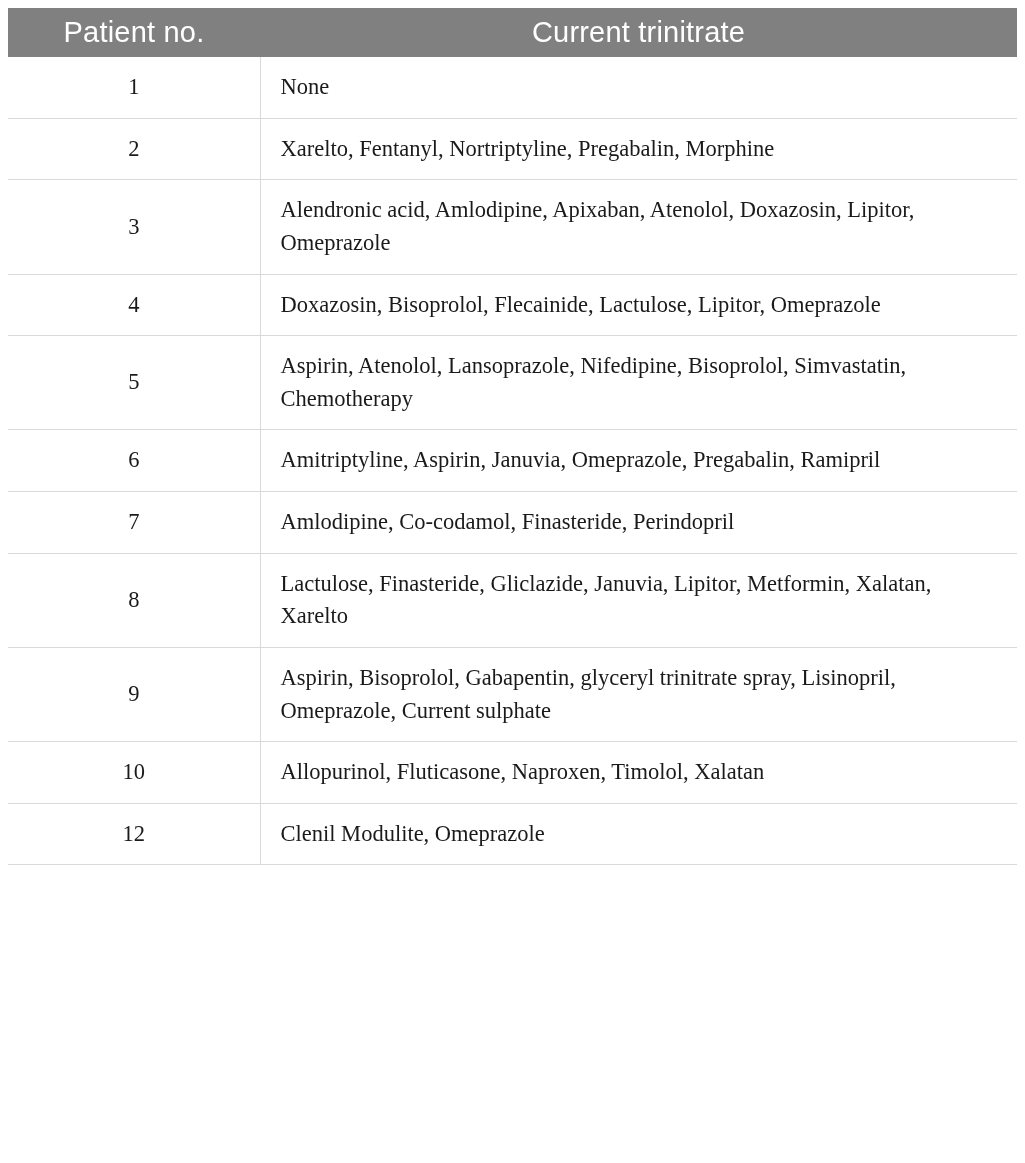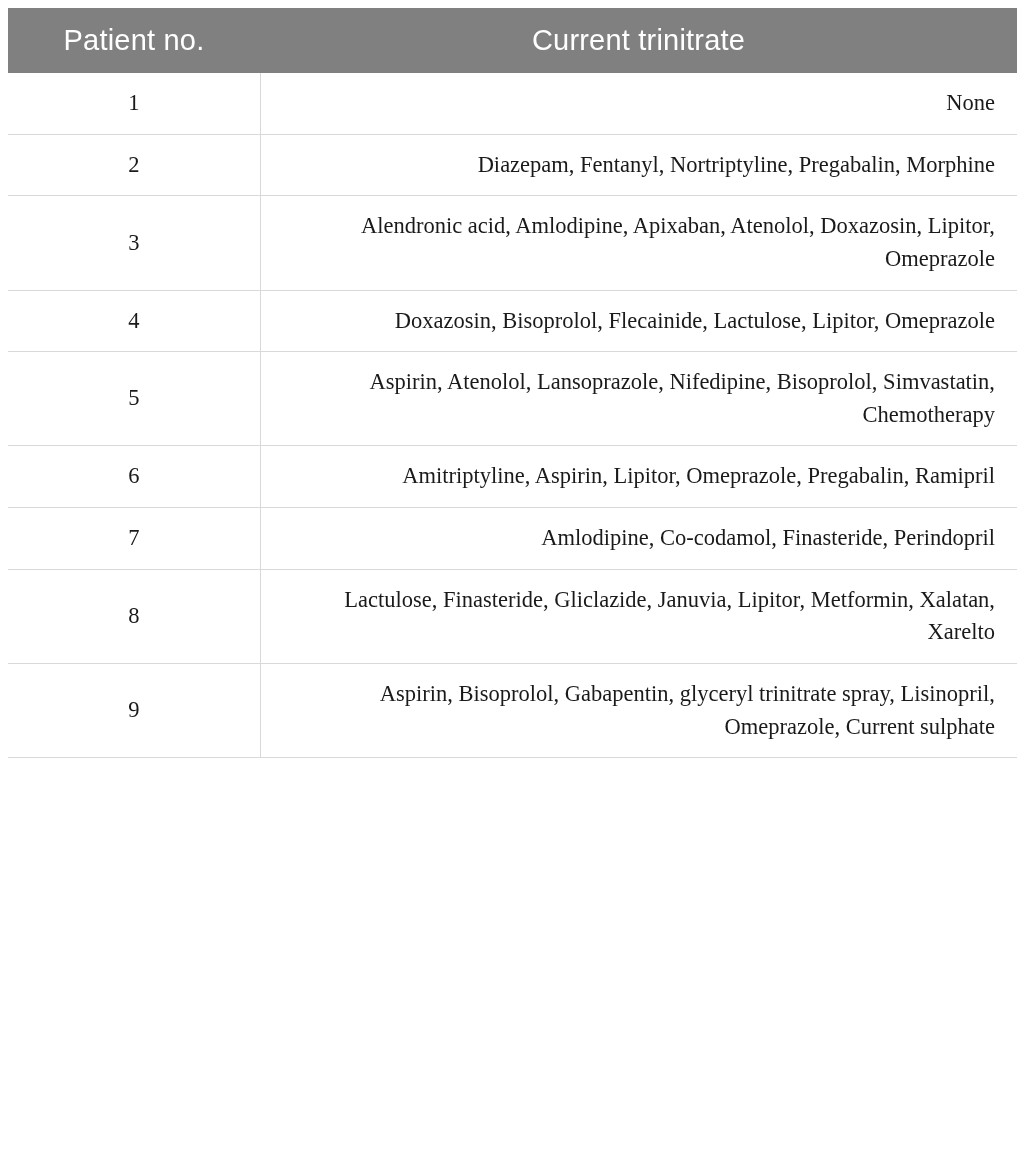--- a/index.html
+++ b/index.html
@@ -23,21 +23,21 @@
     border-collapse: collapse;
     width: 1009px;
     table-layout: fixed;
   }
   table.data-table thead th {
     background: #808080;
     color: #ffffff;
     font-family: "Liberation Sans", sans-serif;
     font-weight: 400;
     font-size: 29px;
-    padding: 16px 10px;
+    padding: 8px 10px;
     text-align: center;
     border: none;
     letter-spacing: 0.2px;
   }
   table.data-table thead th.col-patient {
     width: 232px;
   }
   table.data-table tbody td {
     border-bottom: 1px solid #d9d9d9;
     font-size: 22.5px;
@@ -46,21 +46,21 @@
     vertical-align: middle;
   }
   table.data-table tbody td.cell-patient {
     width: 232px;
     text-align: center;
     padding: 14px 10px;
   }
   table.data-table tbody td.cell-med {
     border-left: 1px solid #d9d9d9;
     padding: 14px 22px 14px 20px;
-    text-align: right;
+    text-align: left;
   }
   table.data-table tbody tr:last-child td {
     border-bottom: 1px solid #d9d9d9;
   }
 </style>
 </head>
 <body>
 
 <div class="table-wrap">
   <table class="data-table">
@@ -70,45 +70,53 @@
         <th class="col-med">Current trinitrate</th>
       </tr>
     </thead>
     <tbody>
       <tr>
         <td class="cell-patient">1</td>
         <td class="cell-med">None</td>
       </tr>
       <tr>
         <td class="cell-patient">2</td>
-        <td class="cell-med">Diazepam, Fentanyl, Nortriptyline, Pregabalin, Morphine</td>
+        <td class="cell-med">Xarelto, Fentanyl, Nortriptyline, Pregabalin, Morphine</td>
       </tr>
       <tr>
         <td class="cell-patient">3</td>
         <td class="cell-med">Alendronic acid, Amlodipine, Apixaban, Atenolol, Doxazosin, Lipitor, Omeprazole</td>
       </tr>
       <tr>
         <td class="cell-patient">4</td>
         <td class="cell-med">Doxazosin, Bisoprolol, Flecainide, Lactulose, Lipitor, Omeprazole</td>
       </tr>
       <tr>
         <td class="cell-patient">5</td>
         <td class="cell-med">Aspirin, Atenolol, Lansoprazole, Nifedipine, Bisoprolol, Simvastatin, Chemotherapy</td>
       </tr>
       <tr>
         <td class="cell-patient">6</td>
-        <td class="cell-med">Amitriptyline, Aspirin, Lipitor, Omeprazole, Pregabalin, Ramipril</td>
+        <td class="cell-med">Amitriptyline, Aspirin, Januvia, Omeprazole, Pregabalin, Ramipril</td>
       </tr>
       <tr>
         <td class="cell-patient">7</td>
         <td class="cell-med">Amlodipine, Co-codamol, Finasteride, Perindopril</td>
       </tr>
       <tr>
         <td class="cell-patient">8</td>
         <td class="cell-med">Lactulose, Finasteride, Gliclazide, Januvia, Lipitor, Metformin, Xalatan, Xarelto</td>
       </tr>
       <tr>
         <td class="cell-patient">9</td>
         <td class="cell-med">Aspirin, Bisoprolol, Gabapentin, glyceryl trinitrate spray, Lisinopril, Omeprazole, Current sulphate</td>
       </tr>
+      <tr>
+        <td class="cell-patient">10</td>
+        <td class="cell-med">Allopurinol, Fluticasone, Naproxen, Timolol, Xalatan</td>
+      </tr>
+      <tr>
+        <td class="cell-patient">12</td>
+        <td class="cell-med">Clenil Modulite, Omeprazole</td>
+      </tr>
     </tbody>
   </table>
 </div>
 
 </body></html>

